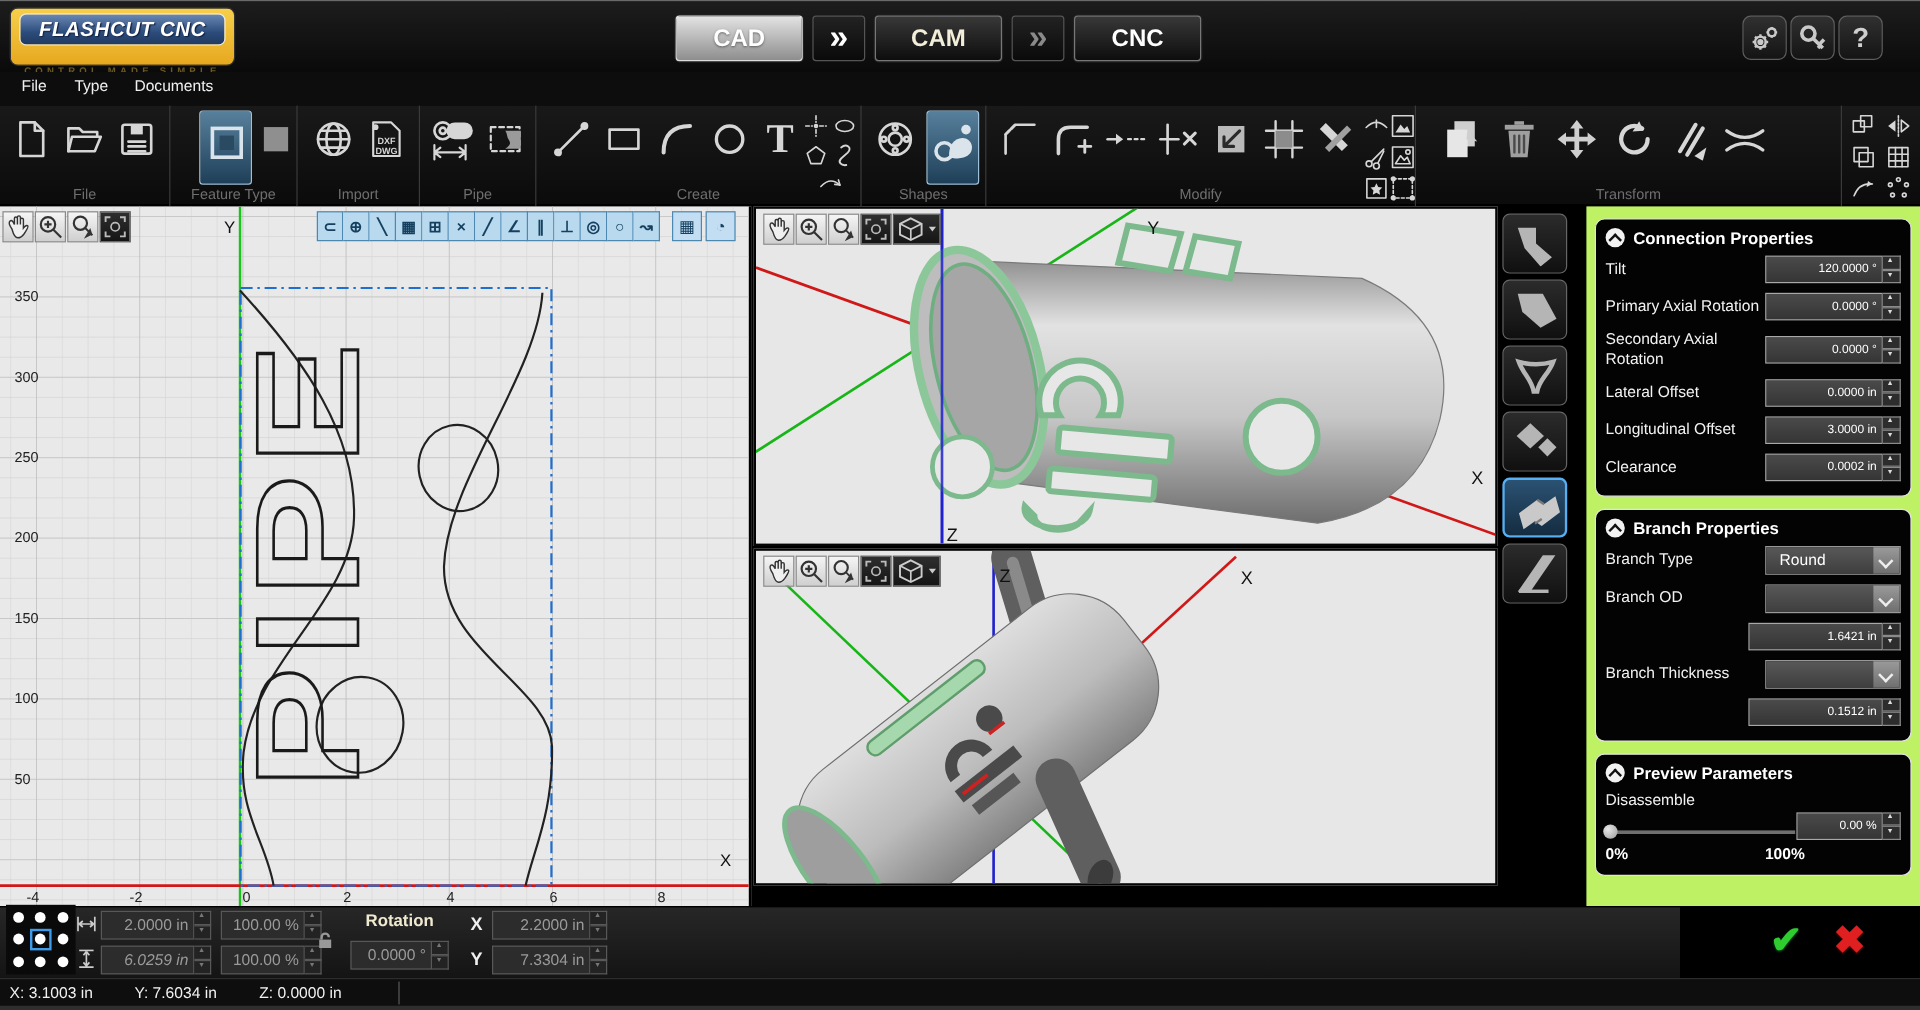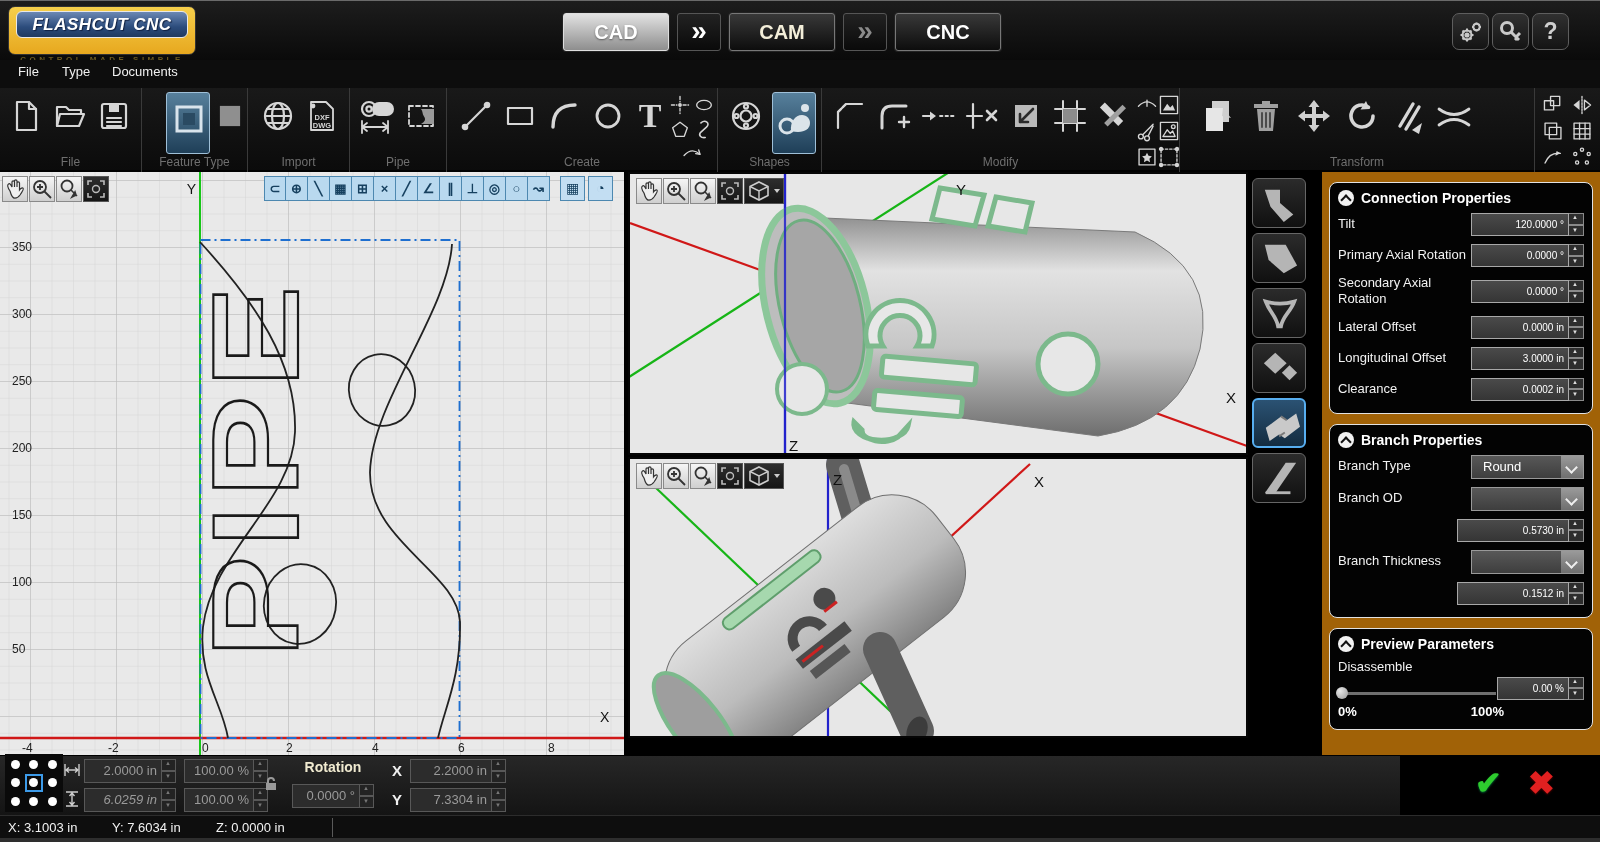--- a/index.html
+++ b/index.html
@@ -65,21 +65,21 @@
   #v3bot { top:285px; height:281px; }
 
   
   #strip { position:absolute; left:1252px; top:6px; width:56px; }
   .strip-btn { width:54px; height:50px; margin-bottom:5px; border:1px solid #666; border-radius:6px;
     background:linear-gradient(#2b2b2b,#101010); position:relative; }
   .strip-sel { border:2px solid #57aef0; background:linear-gradient(#2b5273,#142c40); }
   .strip-btn svg { position:absolute; left:7px; top:5px; }
 
   
-  #rpanel { position:absolute; left:1322px; top:0; width:278px; height:583px; background:#a16207; }
+  #rpanel { position:absolute; left:1322px; top:0; width:278px; height:583px; background:#bef264; }
   .pgroup { margin:10px 7px 0 7px; border:1px solid #e2e2e2; border-radius:8px; background:#030303; padding:7px 8px 10px 8px; }
   .pg-head { display:flex; align-items:center; gap:7px; margin-bottom:7px; }
   .chev-circle { width:16px; height:16px; border-radius:50%; background:#f2f2f2; position:relative; flex:0 0 16px; }
   .chev-circle::after { content:""; position:absolute; left:4px; top:6px; width:6px; height:6px;
     border-left:2px solid #111; border-top:2px solid #111; transform:rotate(45deg); }
   .pg-title { color:#fff; font-size:14px; font-weight:bold; }
   .prow { display:flex; justify-content:space-between; align-items:center; margin-bottom:8px; }
   .plabel { color:#f2f2f2; font-size:13px; width:128px; line-height:1.25; }
   .spinbox { display:flex; }
   .spin-val { width:98px; height:23px; background:linear-gradient(#4a4a4a,#353535); border:1px solid #a8a8a8;
@@ -737,21 +737,21 @@
       </div>
       <div class="prow">
         <div class="plabel">Branch OD</div>
         <div class="dropdown">
           <div class="dd-val"></div>
           <div class="dd-arrow"></div>
         </div>
       </div>
       <div class="prow" style="justify-content:flex-end;">
         <div class="spinbox">
-          <div class="spin-val" style="width:112px;">0.5730 in</div>
+          <div class="spin-val" style="width:112px;">1.6421 in</div>
           <div class="spin-btns">
               <div class="spin-u"></div>
               <div class="spin-d"></div>
             </div>
         </div>
       </div>
       <div class="prow">
         <div class="plabel">Branch Thickness</div>
         <div class="dropdown">
           <div class="dd-val"></div>

